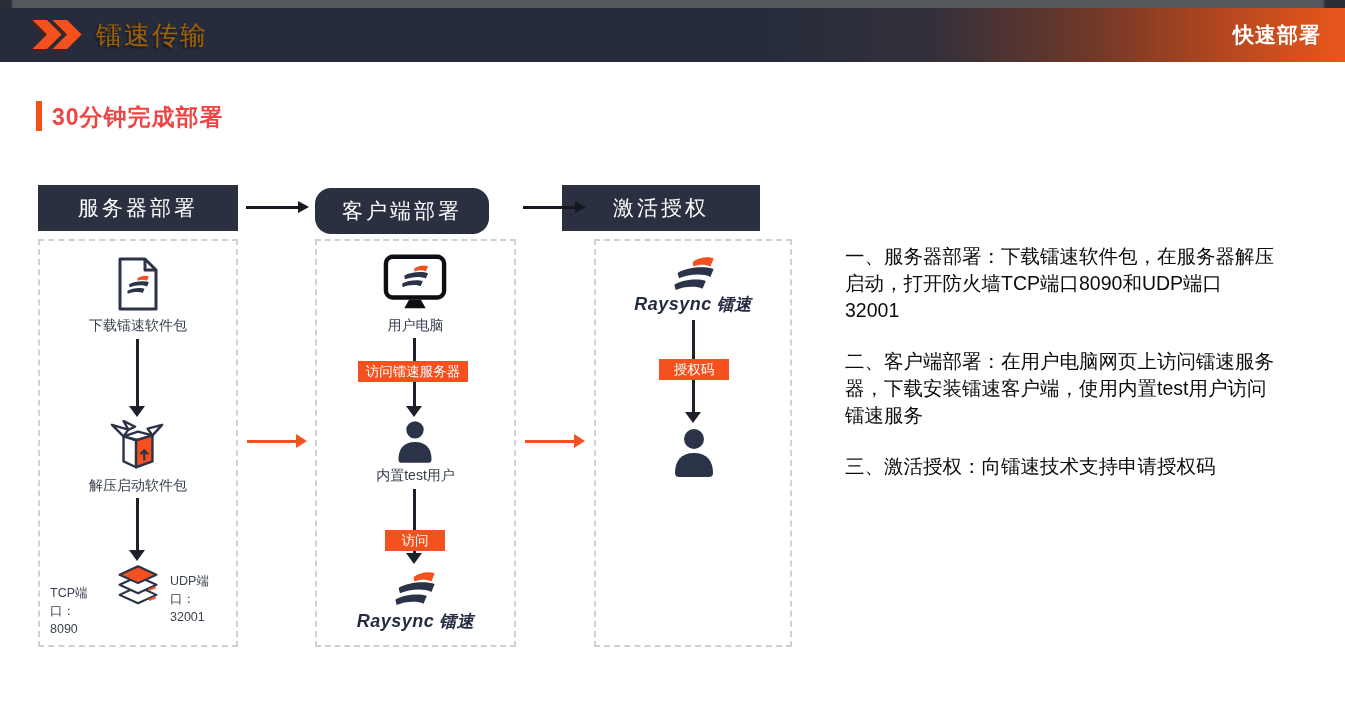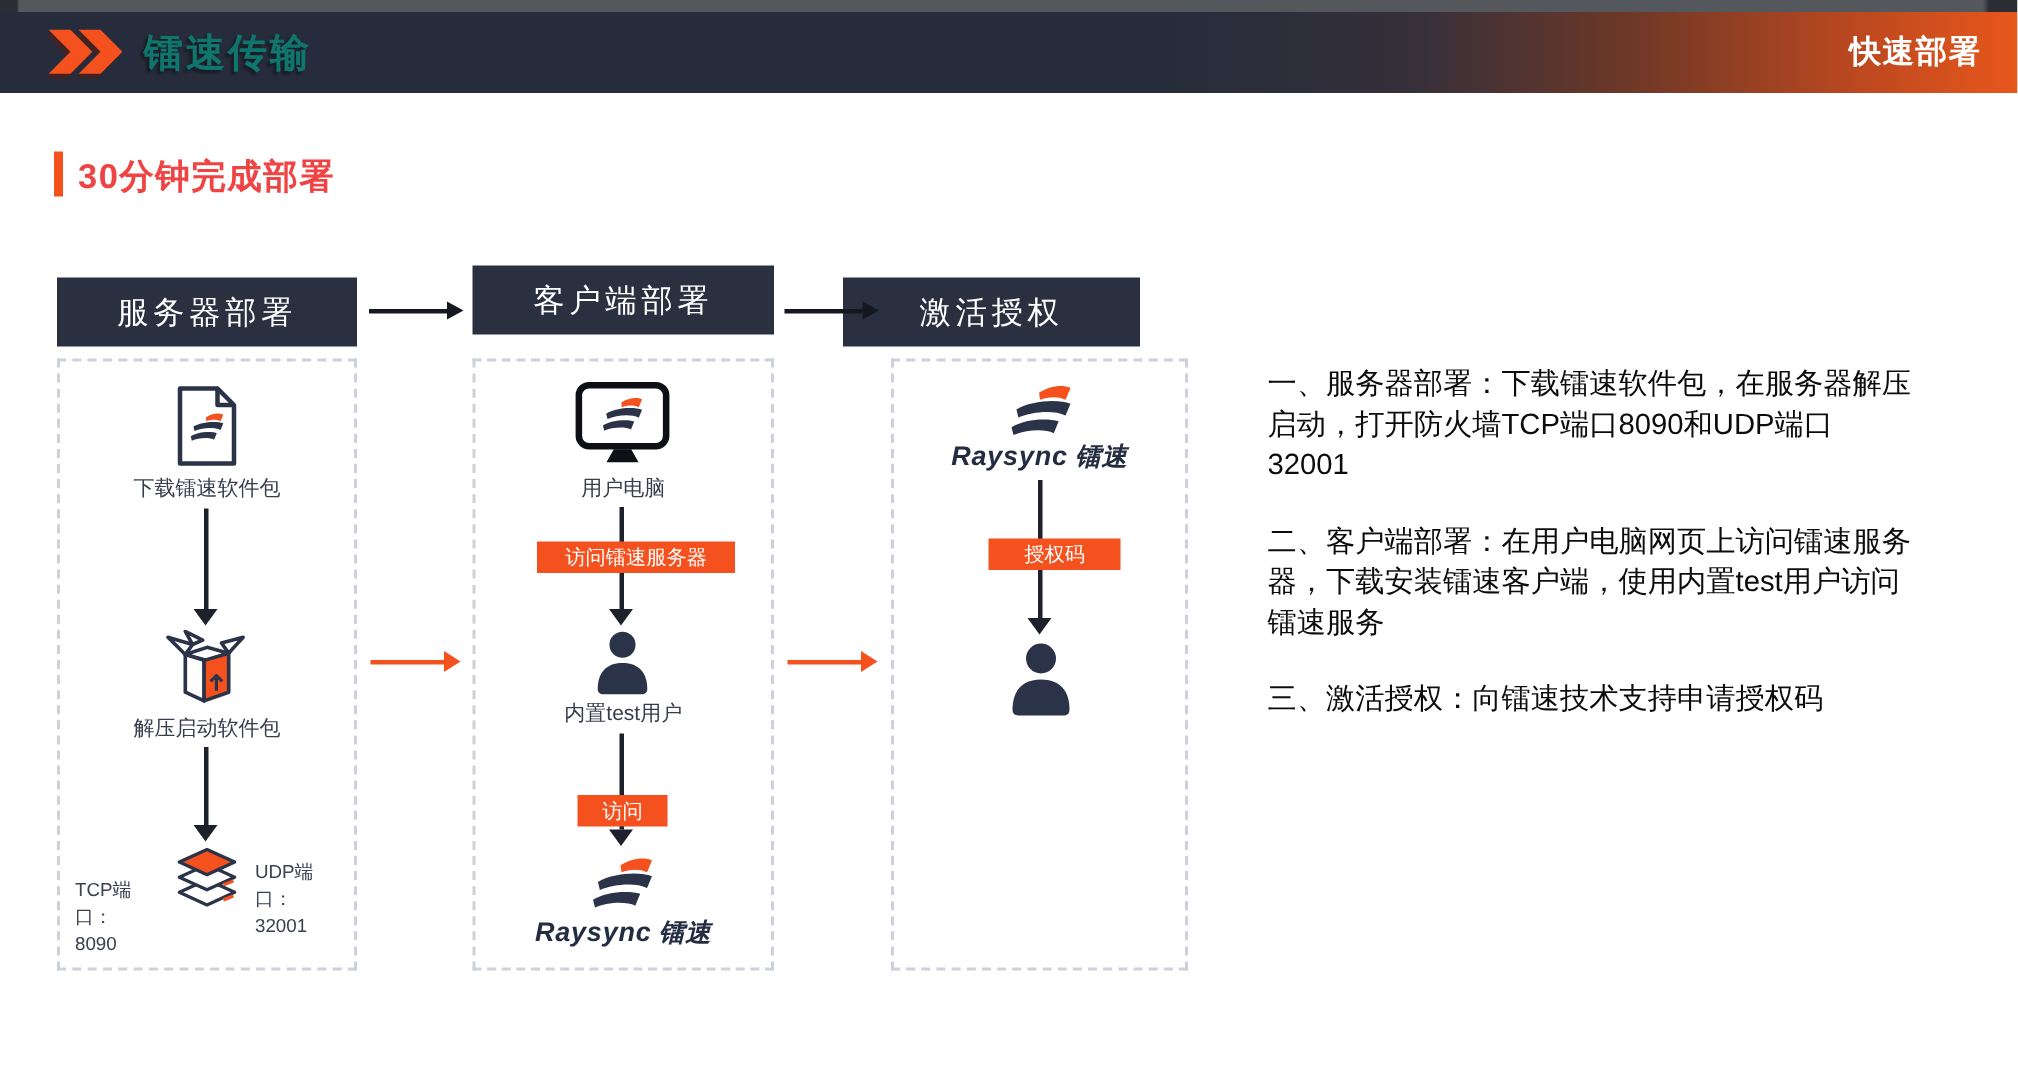--- a/index.html
+++ b/index.html
@@ -9,21 +9,21 @@
     font-family:"Liberation Sans","DejaVu Sans",sans-serif;
   }
   .abs{position:absolute}
 
   
   .top-strip{position:absolute;left:0;top:0;width:1345px;height:8px;
     background:linear-gradient(90deg,#2a2d34 0px,#2a2d34 11px,#54575c 13px,#54575c 1322px,#2a2d34 1326px,#2a2d34 1345px);}
   .header-band{position:absolute;left:0;top:8px;width:1345px;height:54px;
     background:linear-gradient(90deg,#262c3b 0%,#262c3b 57%,#35303a 70%,#6f3827 81%,#bb481f 92%,#e8571c 100%);}
   .app-title{position:absolute;left:96px;top:8px;height:38px;line-height:54px;
-    font-size:26px;font-weight:bold;color:#0f766e;letter-spacing:2px;
+    font-size:26px;font-weight:normal;color:#a16207;letter-spacing:2px;
     text-shadow:-2px 2px 2px rgba(0,0,0,.4);}
   .corner-label{position:absolute;right:24px;top:8px;height:54px;line-height:54px;
     font-size:21px;font-weight:bold;color:#fff;letter-spacing:1px;}
   .chevrons{position:absolute;left:30px;top:19px;filter:drop-shadow(-2px 3px 0 rgba(90,30,12,.55));}
 
   
   .sec-bar{position:absolute;left:36px;top:101px;width:6px;height:30px;background:#f4511e;}
   .sec-heading{position:absolute;left:52px;top:102px;font-size:23px;font-weight:bold;color:#ef4444;letter-spacing:1px;}
 
   
@@ -69,21 +69,21 @@
   <path d="M2 1 H18 L34 17 L18 33 H2 L18 17 Z" fill="#f4511e"></path>
   <path d="M24 1 H40 L56 17 L40 33 H24 L40 17 Z" fill="#f4511e"></path>
 </svg>
 <div class="app-title">镭速传输</div>
 <div class="corner-label">快速部署</div>
 
 <div class="sec-bar"></div>
 <div class="sec-heading">30分钟完成部署</div>
 
 <div class="col-header" style="left:38px;top:185px;width:200px;">服务器部署</div>
-<div class="col-header" style="left:315px;top:177px;width:201px;">客户端部署</div>
+<div class="col-header" style="left:315px;top:188px;width:174px;border-radius:16px;">客户端部署</div>
 <div class="col-header" style="left:562px;top:185px;width:198px;">激活授权</div>
 
 <div>
   <div class="hline-b" style="left:246px;top:206px;width:52px;"></div>
   <div class="hhead-b" style="left:298px;top:201px;"></div>
 </div>
 <div>
   <div class="hline-b" style="left:523px;top:206px;width:52px;"></div>
   <div class="hhead-b" style="left:575px;top:201px;"></div>
 </div>
@@ -152,21 +152,21 @@
   <rect x="3" y="3" width="60" height="42" rx="7" fill="#fff" stroke="#0d0f14" stroke-width="4.5"></rect>
   <use href="#rs-logo" x="18" y="11" width="30" height="26"></use>
   <path d="M27 47 H39 L44 56 H22 Z" fill="#0d0f14"></path>
 </svg>
 <div class="step-label" style="left:315px;top:317px;width:201px;">用户电脑</div>
 
 <div>
   <div class="vline" style="left:413px;top:338px;height:68px;"></div>
   <div class="vhead" style="left:406px;top:406px;"></div>
 </div>
-<div class="badge" style="left:358px;top:361px;width:132px;">访问镭速服务器</div>
+<div class="badge" style="left:358px;top:361px;width:110px;">访问镭速服务器</div>
 
 <svg class="abs" style="left:395px;top:420px;" width="40" height="44" viewBox="0 0 46 50">
   <circle cx="23" cy="11" r="10" fill="#2b3348"></circle>
   <path d="M23 25 C10 25 4 33 4 45 C4 48 6 49 8 49 H38 C40 49 42 48 42 45 C42 33 36 25 23 25 Z" fill="#2b3348"></path>
 </svg>
 <div class="step-label" style="left:315px;top:467px;width:201px;">内置test用户</div>
 
 <div>
   <div class="vline" style="left:413px;top:489px;height:64px;"></div>
   <div class="vhead" style="left:406px;top:553px;"></div>
@@ -184,21 +184,21 @@
   <use href="#rs-logo" width="64" height="58"></use>
 </svg>
 <div class="brand" style="left:594px;top:293px;width:198px;">
   <span>Raysync</span><span class="cn">镭速</span>
 </div>
 
 <div>
   <div class="vline" style="left:692px;top:320px;height:92px;"></div>
   <div class="vhead" style="left:685px;top:412px;"></div>
 </div>
-<div class="badge" style="left:659px;top:359px;width:88px;">授权码</div>
+<div class="badge" style="left:659px;top:359px;width:70px;">授权码</div>
 
 <svg class="abs" style="left:671px;top:428px;" width="46" height="50" viewBox="0 0 46 50">
   <circle cx="23" cy="11" r="10" fill="#2b3348"></circle>
   <path d="M23 25 C10 25 4 33 4 45 C4 48 6 49 8 49 H38 C40 49 42 48 42 45 C42 33 36 25 23 25 Z" fill="#2b3348"></path>
 </svg>
 
 <div class="notes">
   <p>一、服务器部署：下载镭速软件包，在服务器解压启动，打开防火墙TCP端口8090和UDP端口32001</p>
   <p>二、客户端部署：在用户电脑网页上访问镭速服务器，下载安装镭速客户端，使用内置test用户访问镭速服务</p>
   <p>三、激活授权：向镭速技术支持申请授权码</p>

